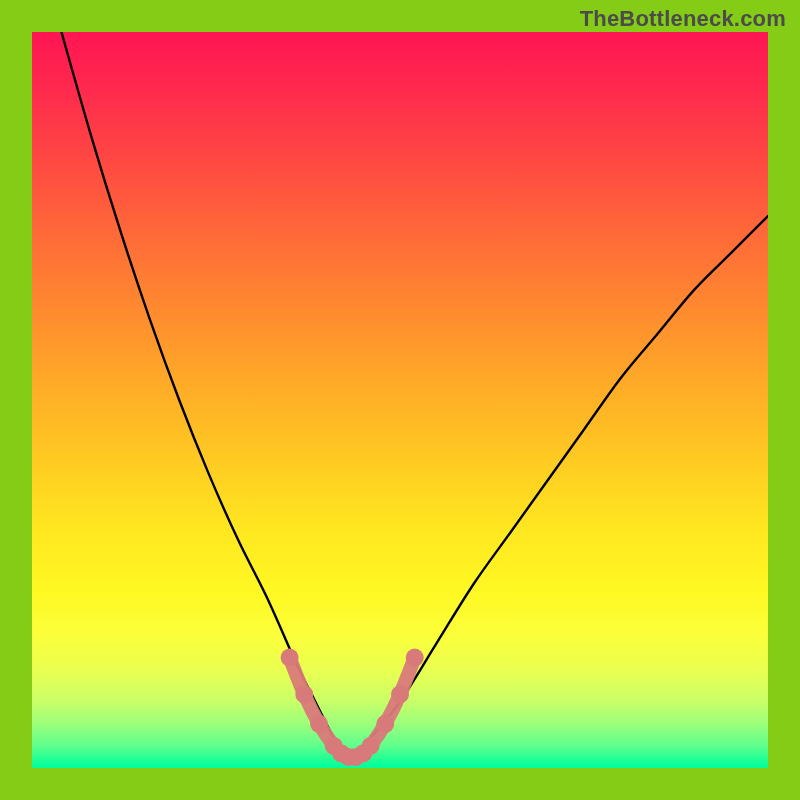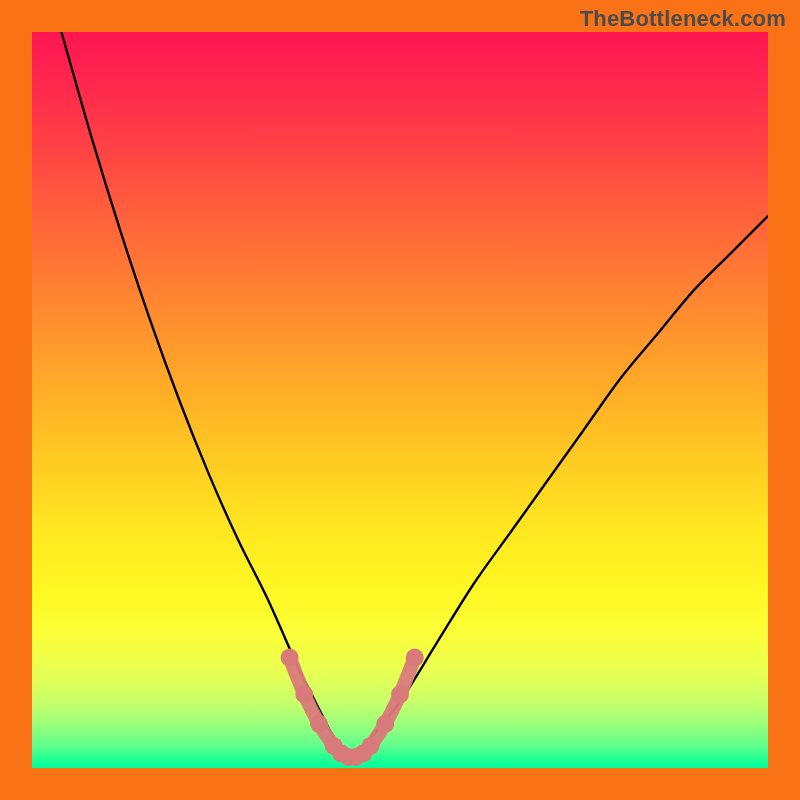--- a/index.html
+++ b/index.html
@@ -8,21 +8,21 @@
     width: 800px;
     height: 800px;
     overflow: hidden;
     font-family: Arial, Helvetica, sans-serif;
     background: #000;
   }
   .frame {
     position: relative;
     width: 800px;
     height: 800px;
-    background: #f97316;
+    background: #84cc16;
   }
   .plot-area {
     position: absolute;
     left: 32px;
     top: 32px;
     width: 736px;
     height: 736px;
     
     background: linear-gradient(
       to bottom,

